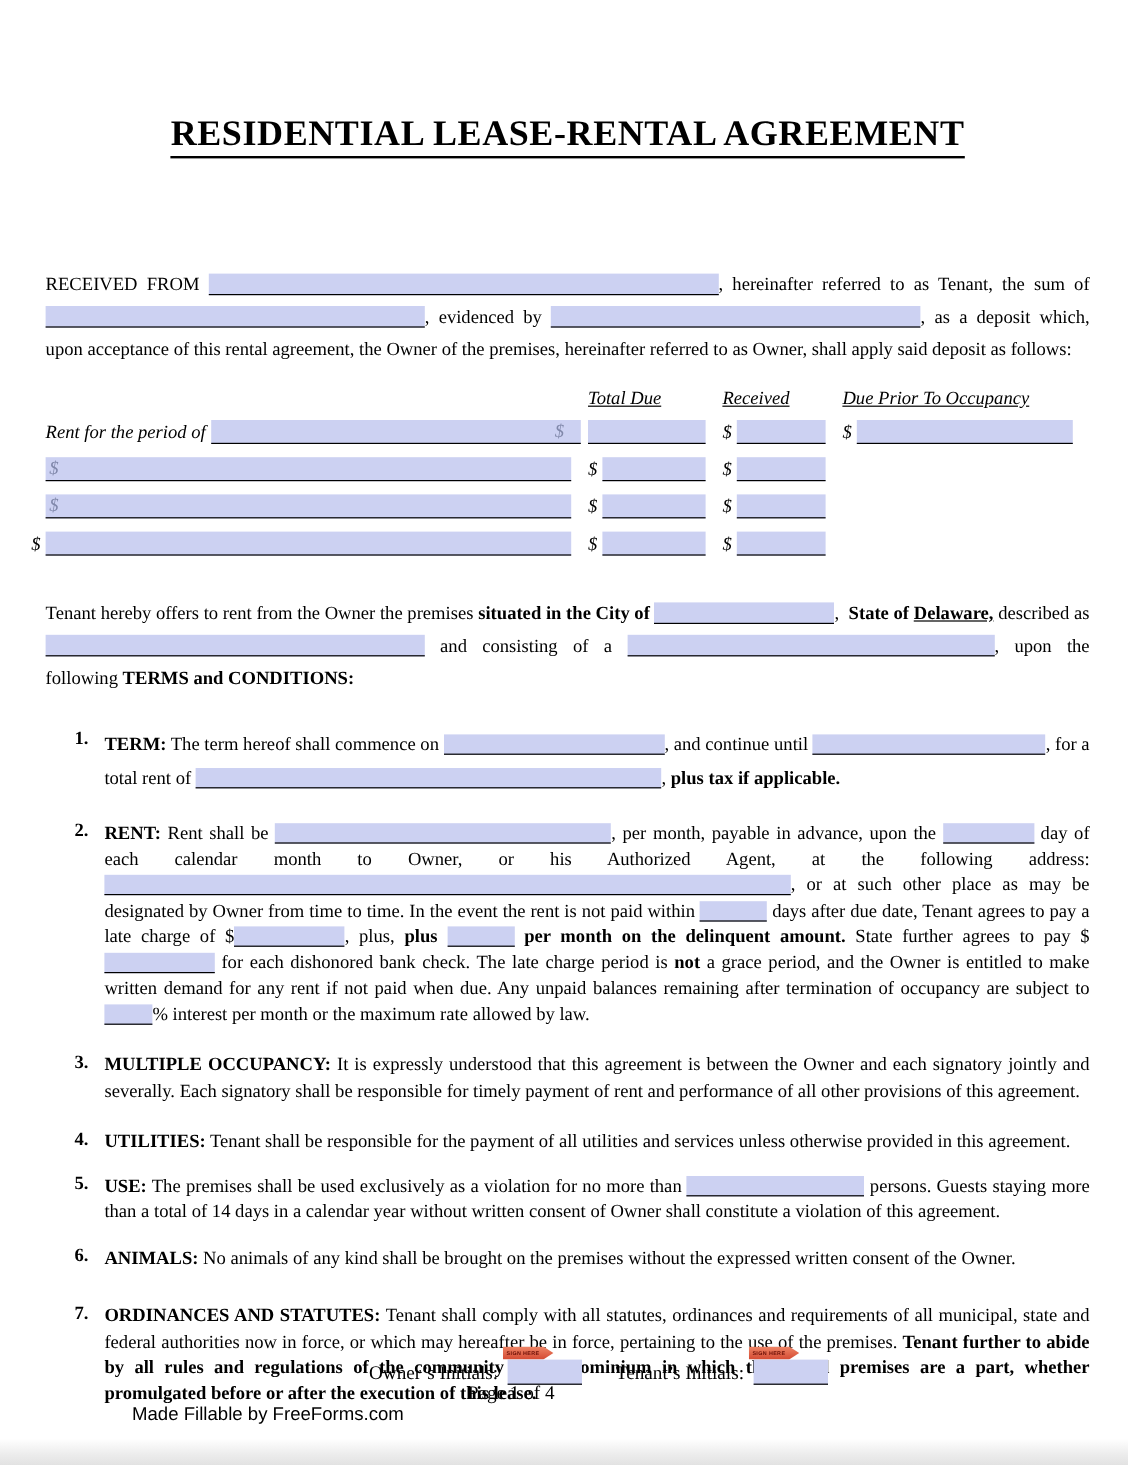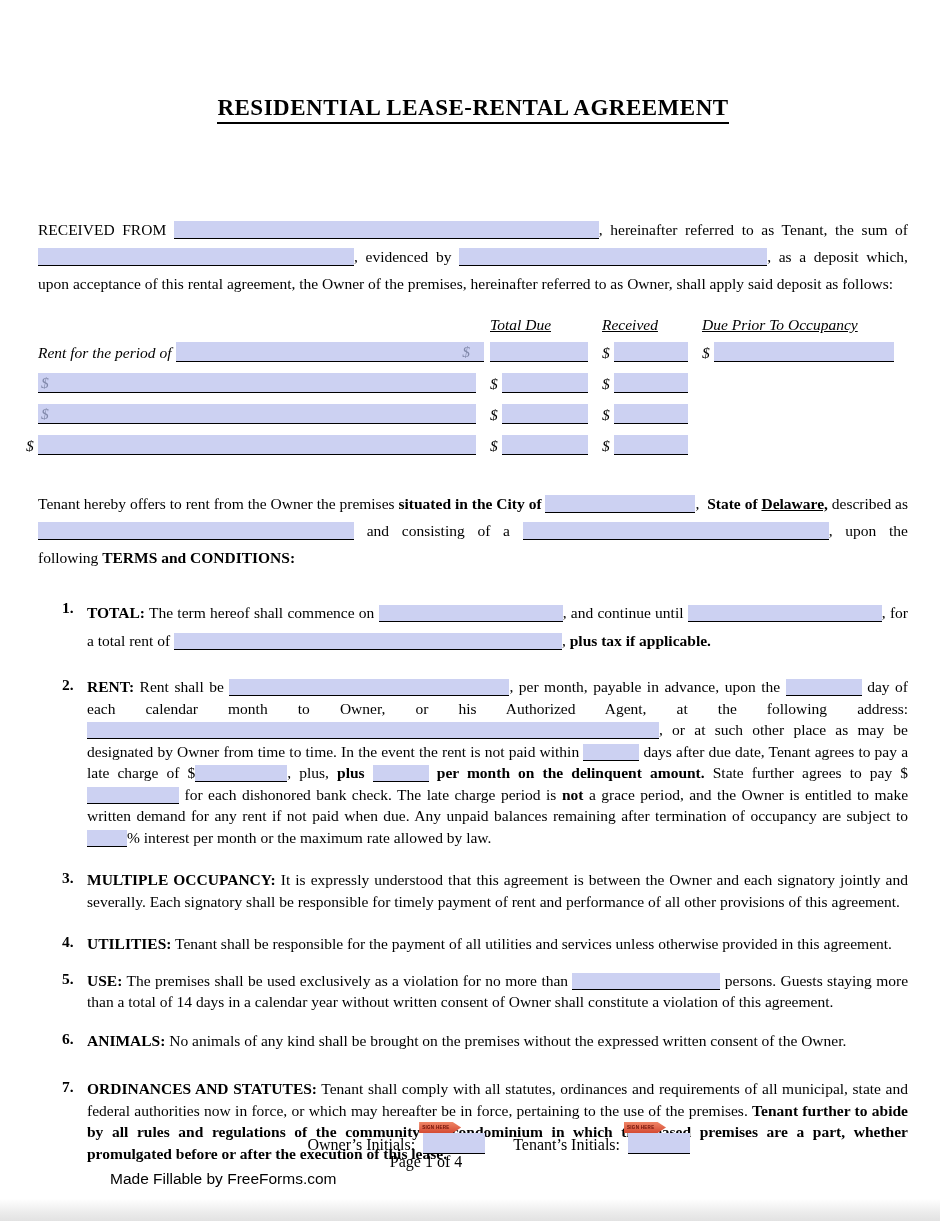--- a/index.html
+++ b/index.html
@@ -4,21 +4,21 @@
 <style>
   html,body{margin:0;padding:0;}
   body{
     width:940px;height:1221px;background:#ffffff;overflow:hidden;position:relative;
     font-family:"Liberation Serif","DejaVu Serif",serif;
     font-size:15.5px;color:#000;
   }
   .page{padding:95px 32px 0 38px;}
   .title-wrap{text-align:center;}
   .title{
-    font-size:23px;font-weight:bold;letter-spacing:.5px;
+    font-size:30px;font-weight:bold;letter-spacing:.5px;
     border-bottom:2px solid #000;padding-bottom:1px;display:inline-block;
   }
   .para{text-align:justify;line-height:27px;margin:0;}
   .intro{margin-top:92px;}
   .offer{margin-top:35px;}
   .field{
     display:inline-block;background:#ccd1f2;border-bottom:1px solid #000;
     height:17px;vertical-align:-4px;position:relative;
   }
   .dollar-gray{color:#8088aa;}
@@ -186,21 +186,21 @@
     <span>and consisting of a</span>
     <span class="field w306"></span><span>, upon the following</span>
     <span class="bold">TERMS and CONDITIONS:</span>
   </p>
 
   <div class="sections">
 
     <div class="section sec1">
       <span class="snum">1.</span>
       <div class="sbody tall">
-        <span class="shead">TOTAL:</span>
+        <span class="shead">TERM:</span>
         <span>The term hereof shall commence on</span>
         <span class="field w184"></span><span>, and continue until</span>
         <span class="field w194"></span><span>, for a total rent of</span>
         <span class="field w388"></span><span>,</span>
         <span class="bold">plus tax if applicable.</span>
       </div>
     </div>
 
     <div class="section sec2">
       <span class="snum">2.</span>

